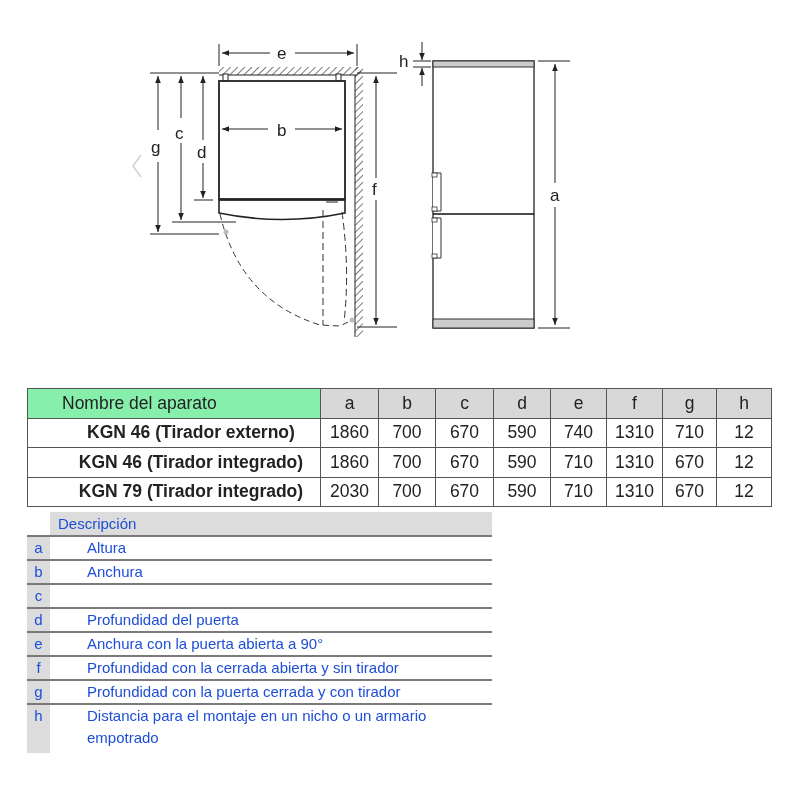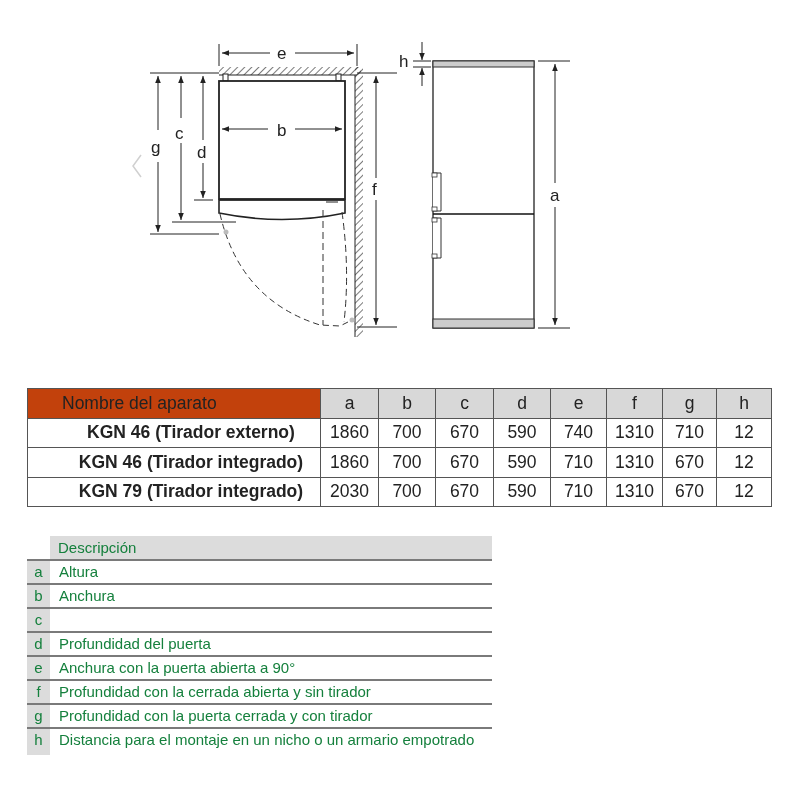--- a/index.html
+++ b/index.html
@@ -12,37 +12,37 @@
   
   #dims-table {
     position: absolute; left: 27px; top: 388px;
     border-collapse: collapse; font-size: 17.5px; color: #222;
   }
   #dims-table th, #dims-table td {
     border: 1.5px solid #555; height: 29.5px; padding: 0; font-weight: normal;
     text-align: center; white-space: nowrap;
   }
   #dims-table th { background: #d8d8d8; }
-  #dims-table th.name-col { background: #c2410c; text-align: left; padding-left: 34px; }
+  #dims-table th.name-col { background: #86efac; text-align: left; padding-left: 34px; }
   #dims-table td.name-col { text-align: center; padding-left: 34px; font-weight: bold; }
   #dims-table .c-name { width: 293px; }
   #dims-table .c-a { width: 58px; } #dims-table .c-b { width: 57px; }
   #dims-table .c-c { width: 58px; } #dims-table .c-d { width: 57px; }
   #dims-table .c-e { width: 56px; } #dims-table .c-f { width: 56px; }
   #dims-table .c-g { width: 54px; } #dims-table .c-h { width: 55px; }
 
   
-  #desc { position: absolute; left: 27px; top: 536px; width: 465px; font-size: 15px; color: #15803d; }
+  #desc { position: absolute; left: 27px; top: 512px; width: 465px; font-size: 15px; color: #1d4ed8; }
   .desc-header { display: flex; height: 23px; }
   .desc-header .letter { width: 23px; background: #fff; }
   .desc-header .text { flex: 1; background: #dcdcdc; padding-left: 8px; line-height: 23px; }
   .desc-row { display: flex; border-top: 2px solid #7a7a7a; }
   .desc-row:first-of-type { border-top: none; }
   .desc-row .letter { width: 23px; background: #dcdcdc; text-align: center; line-height: 22px; }
-  .desc-row .text { flex: 1; padding-left: 9px; line-height: 22px; }
+  .desc-row .text { flex: 1; padding-left: 9px; line-height: 22px; margin-left: 28px; }
   .desc-row.tall .text { line-height: 22px; padding-bottom: 4px; }
   .desc-row.tall .letter { padding-bottom: 4px; }
 
   #footnote { position: absolute; left: 598px; top: 770px; font-size: 17px; color: #222; margin-top: 32px; }
   #nav-arrow { position: absolute; left: 129px; top: 152px; width: 16px; height: 28px; }
 </style>
 </head>
 <body>
 
 <svg id="nav-arrow" viewBox="0 0 16 28">

